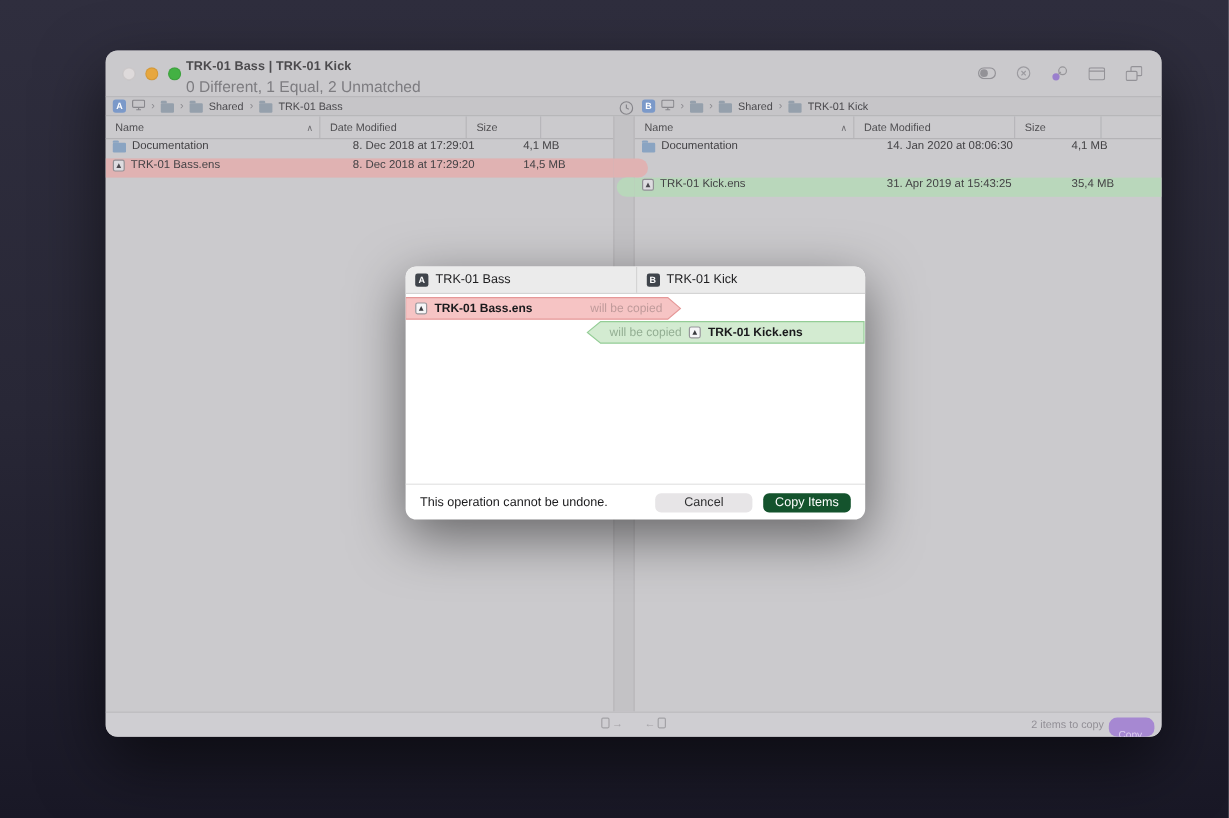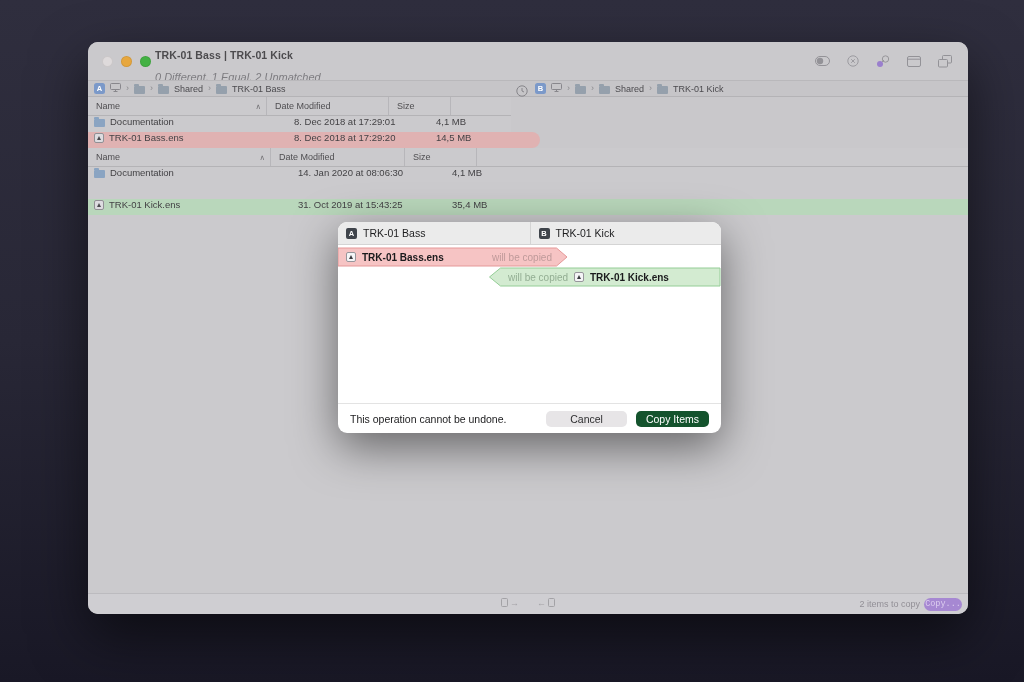--- a/index.html
+++ b/index.html
@@ -15,21 +15,21 @@
     position:absolute; left:88px; top:42px; width:880px; height:572px;
     background:#c9c8cb; border-radius:10px; overflow:hidden;
     box-shadow:0 22px 55px rgba(0,0,0,.55);
   }
   .titlebar { position:absolute; top:0; left:0; right:0; height:38px; background:#cac9cc; }
   .tl-group { position:absolute; left:14px; top:14px; display:flex; gap:8px; }
   .tl { width:11px; height:11px; border-radius:50%; border:.5px solid rgba(0,0,0,.08); }
   .tl.close { background:#dedadb; } .tl.min { background:#e7a73e; } .tl.max { background:#43b143; }
   .title-block { position:absolute; left:67px; top:7px; }
   .win-title { font-size:10.5px; font-weight:bold; color:#4c4b4e; letter-spacing:.1px; }
-  .win-sub { font-size:11px; color:#7d7c80; margin-top:10px;font-style:italic; }
+  .win-sub { font-size:13px; color:#7d7c80; margin-top:4px; }
   .toolbar-icons { position:absolute; right:16px; top:12px; display:flex; gap:17px; align-items:center; height:14px; }
   .toolbar-icons svg { display:block; }
 
   
   .pathbar {
     position:absolute; top:38px; left:0; right:0; height:17px; background:#c6c5c8;
     border-top:1px solid #b9b8bb; border-bottom:1px solid #b4b3b6;
     display:flex; align-items:center;
   }
   .bc { display:flex; align-items:center; gap:5px; font-size:9px; color:#4b4a4e; }
@@ -38,21 +38,21 @@
   .badge-blue {
     width:11px; height:11px; background:#7b99c9; border-radius:2.5px; color:#fff;
     font-size:7.5px; font-weight:bold; display:flex; align-items:center; justify-content:center;
   }
   .chev { color:#8b8a8f; font-size:9px; line-height:1; }
   .fold { width:11px; height:8px; background:#95a0ac; border-radius:1px; position:relative; margin-top:2px; }
   .fold::before { content:''; position:absolute; top:-2px; left:0; width:5px; height:2px; background:inherit; border-radius:1px 1px 0 0; }
   .clock-ic { position:absolute; left:428px; top:2px; }
 
   
-  .panes { position:absolute; top:55px; left:0; right:0; bottom:21px; display:flex;flex-direction:column; }
+  .panes { position:absolute; top:55px; left:0; right:0; bottom:21px; display:flex; }
   .pane { background:#cbcacd; position:relative; }
   .pane-left { width:423px; }
   .pane-div { width:18px; background:#c3c2c5; border-left:1px solid #b5b4b7; border-right:1px solid #b5b4b7; }
   .pane-right { flex:1; }
   .pane-header { display:flex; height:19px; align-items:center; border-bottom:1px solid #b4b3b6; font-size:9px; color:#4f4e51; }
   .ph-cell { height:100%; display:flex; align-items:center; }
   .ph-name { padding-left:8px; justify-content:space-between; }
   .ph-date,.ph-size,.ph-rest { border-left:1px solid #b7b6ba; padding-left:8px; }
   .sortg { font-size:7.5px; color:#6f6e72; margin-right:5px; }
   .pane-left  .ph-name{width:178px;} .pane-left  .ph-date{width:122px;} .pane-left  .ph-size{width:62px;} .pane-left .ph-rest{flex:1;}
@@ -74,21 +74,21 @@
 
   
   .statusbar { position:absolute; left:0; right:0; bottom:0; height:21px; background:#cfced2; border-top:1px solid #bcbbbf; }
   .sb-center { position:absolute; left:50%; top:3.5px; transform:translateX(-50%); display:flex; gap:18px; align-items:center; }
   .mini-ic { display:flex; align-items:center; gap:2px; color:#a3a2a6; font-size:9px; }
   .mini-page { width:7px; height:9px; border:1px solid #a3a2a6; border-radius:1.5px; }
   .sb-count { position:absolute; right:48px; top:5px; font-size:9px; color:#928f96; }
   .sb-copy {
     position:absolute; right:6px; top:4px; width:38px; height:13px; background:#a688d2;
     border:none; border-radius:7px; color:#dccdef; font-size:8.5px; line-height:13px; text-align:center;
-    font-family:Liberation Mono, monospace; padding:0;
+    font-family:Liberation Sans, sans-serif; padding:8px;
   }
 
   
   .dialog {
     position:absolute; left:338px; top:222px; width:383px; height:211px; background:#ffffff;
     border-radius:9px; box-shadow:0 14px 45px rgba(0,0,0,.5); overflow:hidden;
   }
   .dlg-header { position:absolute; top:0; left:0; right:0; height:23px; background:#ebebeb; border-bottom:1px solid #d4d4d4; display:flex; }
   .dlg-col { width:50%; display:flex; align-items:center; gap:6px; padding-left:8px; font-size:10.5px; font-weight:500; color:#1d1d1f; }
   .dlg-col + .dlg-col { border-left:1px solid #d4d4d4; }
@@ -261,21 +261,21 @@
           <div class="c-size">4,1 MB</div>
         </div>
         <div class="frow"></div>
         <div class="frow green">
           <div class="c-name">
               <span class="ens">
                 <i></i>
               </span>
               <span>TRK-01 Kick.ens</span>
             </div>
-          <div class="c-date">31. Oct 2019 at 15:43:25</div>
+          <div class="c-date">31. Apr 2019 at 15:43:25</div>
           <div class="c-size">35,4 MB</div>
         </div>
       </div>
     </div>
   </div>
 
   <div class="statusbar">
     <div class="sb-center">
       <span class="mini-ic">
           <span class="mini-page"></span>

